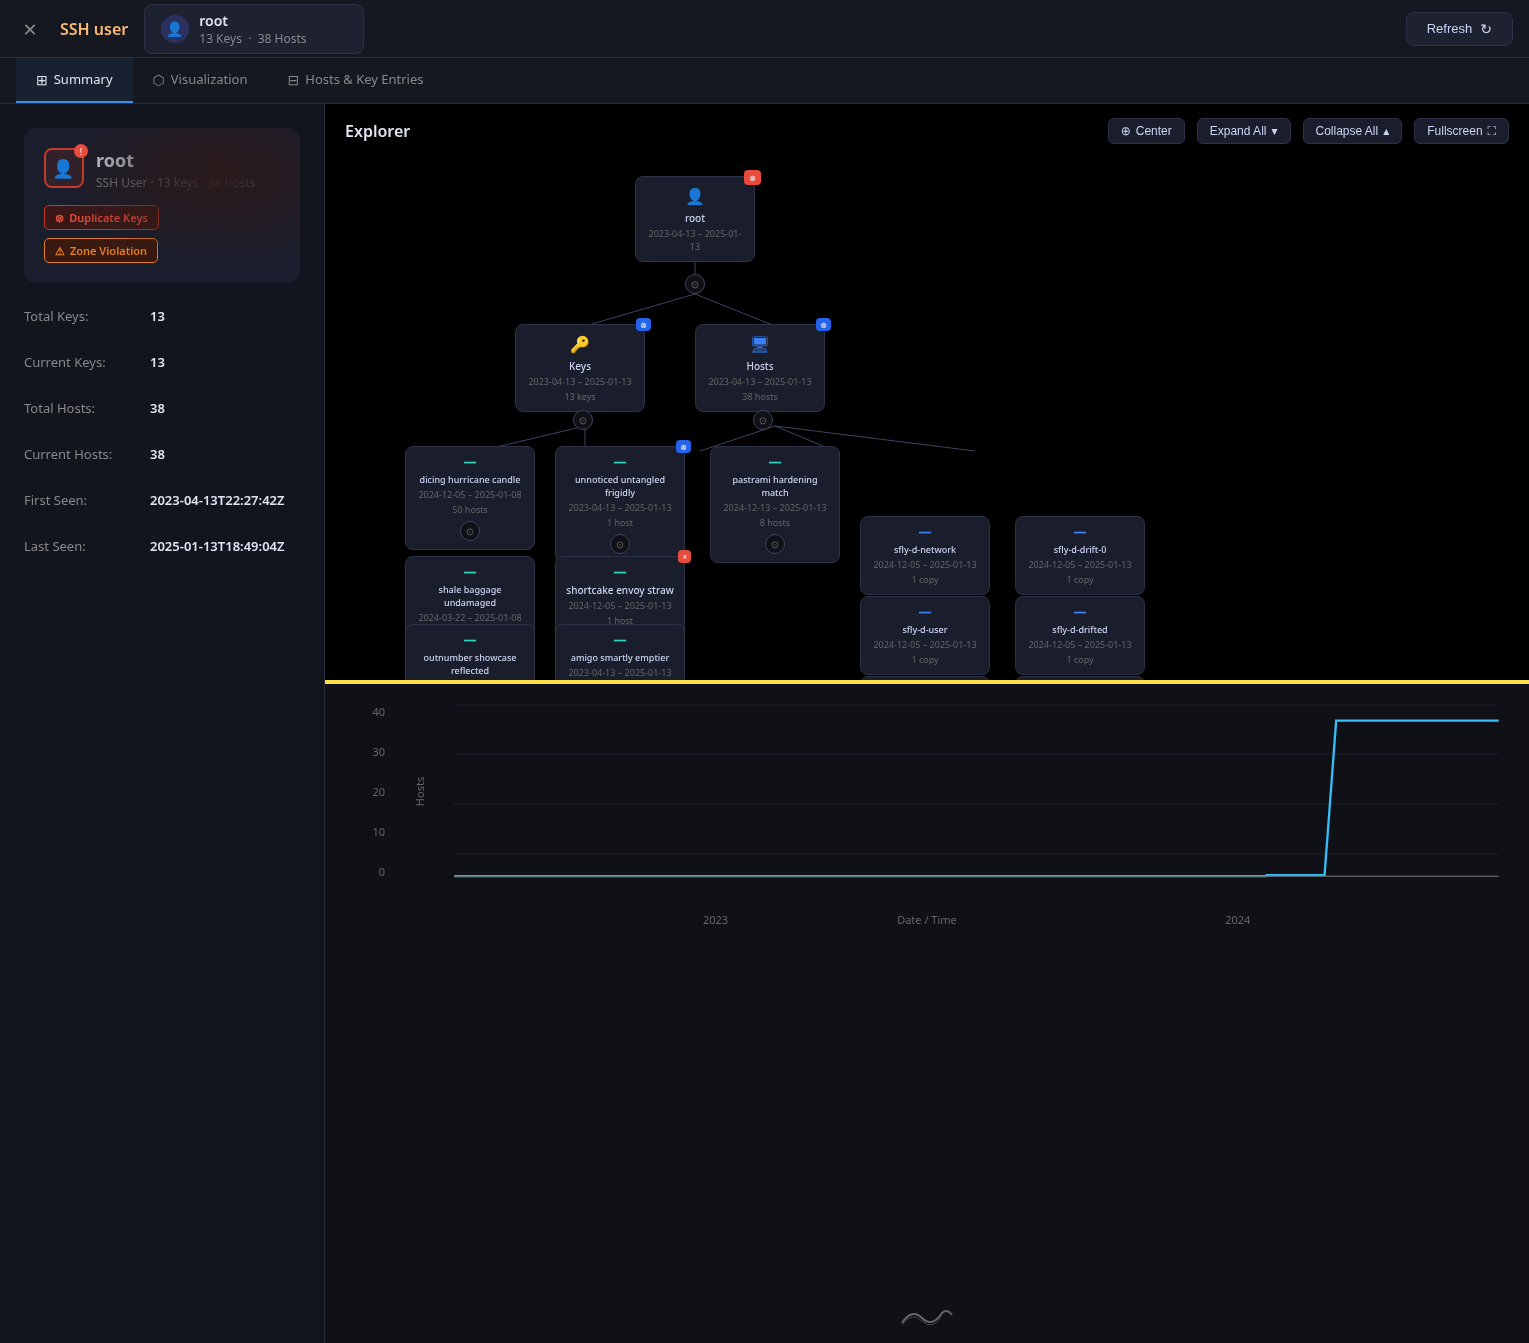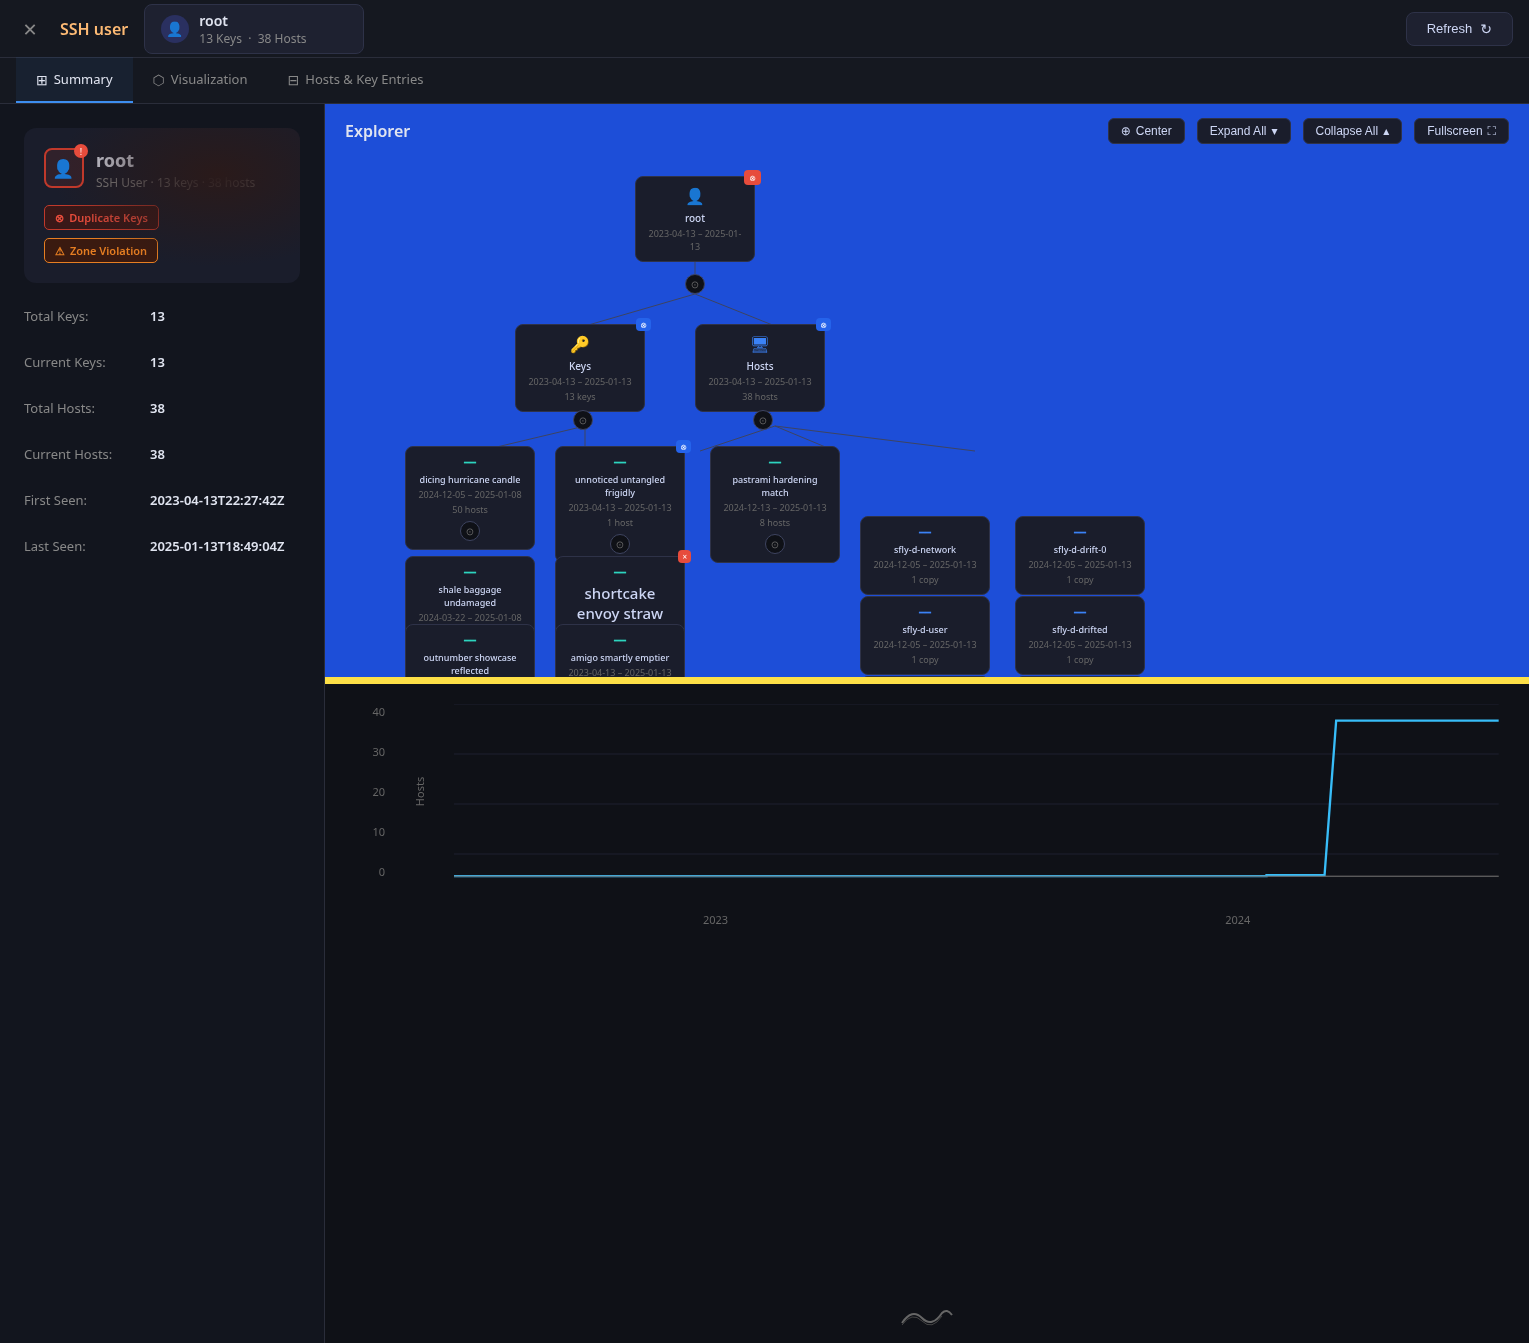--- a/index.html
+++ b/index.html
@@ -202,22 +202,22 @@
       flex-direction: column;
       overflow: hidden;
       background: #0f1117;
     }
 
     
     .explorer-area {
       flex: 0 0 580px;
       position: relative;
       overflow: hidden;
-      background: #1d4ed8;
-      border-bottom: 7px solid #fde047;
+      background: #000000;
+      border-bottom: 4px solid #fde047;
     }
     .explorer-header {
       display: flex;
       align-items: center;
       padding: 14px 20px;
       gap: 12px;
       position: absolute;
       top: 0; left: 0; right: 0;
       z-index: 10;
     }
@@ -532,21 +532,21 @@
             <div class="node-sub">2024-03-22 – 2025-01-08</div>
             <div class="node-sub">1 host</div>
             <div style="margin-top:5px;">
                 <div class="circle-expand" style="margin:0 auto;">⊙</div>
               </div>
           </div>
 
           <div class="node" style="left:230px;top:400px;width:130px;">
             <div class="node-badge" style="background:#e74c3c;font-size:8px;">×</div>
             <div class="node-icon node-icon-teal" style="font-size:10px;">━━</div>
-            <div class="node-label" style="font-size:15px;">shortcake envoy straw</div>
+            <div class="node-label" style="font-size:10px;">shortcake envoy straw</div>
             <div class="node-sub">2024-12-05 – 2025-01-13</div>
             <div class="node-sub">1 host</div>
             <div style="margin-top:5px;">
                 <div class="circle-expand" style="margin:0 auto;">⊙</div>
               </div>
           </div>
 
           <div class="node" style="left:535px;top:360px;width:130px;">
             <div class="node-icon node-icon-blue" style="font-size:10px;">━━</div>
             <div class="node-label" style="font-size:9px;">sfly-d-network</div>
@@ -630,20 +630,21 @@
 
             <line x1="0" y1="155" x2="900" y2="155" stroke="#666" stroke-width="1"></line>
           </svg>
           
           <div style="display:flex;justify-content:space-around;margin-top:4px;">
             <span style="font-size:11px;color:#666;">2023</span>
             <span style="font-size:11px;color:#666;">2024</span>
           </div>
         </div>
       </div>
+      <div style="text-align:center;font-size:11px;color:#666;margin-top:8px;">Date / Time</div>
     </div>
 
     <div class="bottom-logo">
       <svg width="60" height="30" viewBox="0 0 60 30">
         <path d="M5,20 Q15,5 25,15 Q35,25 45,10 Q50,5 55,12" stroke="#666" stroke-width="2" fill="none"></path>
         <path d="M5,22 Q15,8 25,18 Q35,28 45,13" stroke="#444" stroke-width="1" fill="none"></path>
       </svg>
     </div>
   </div>
 </div>

